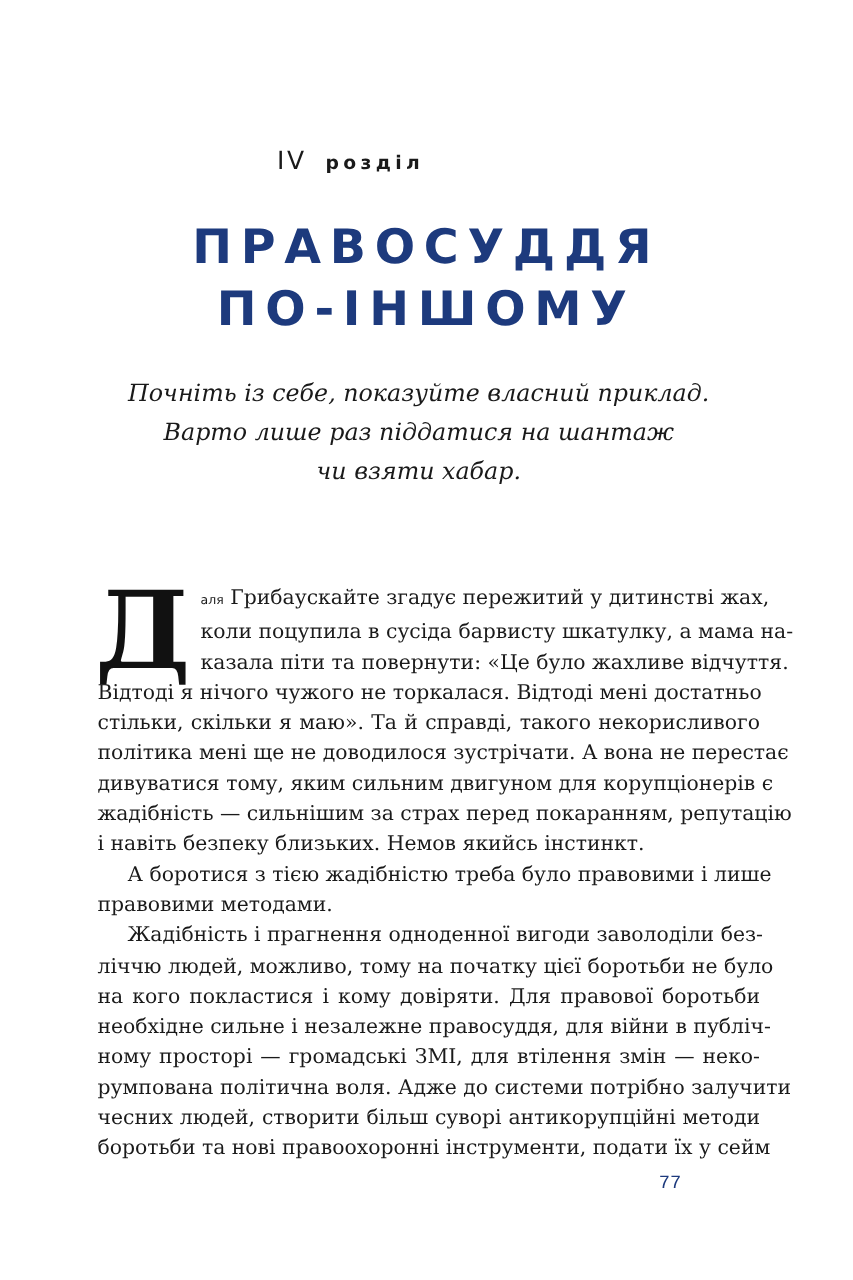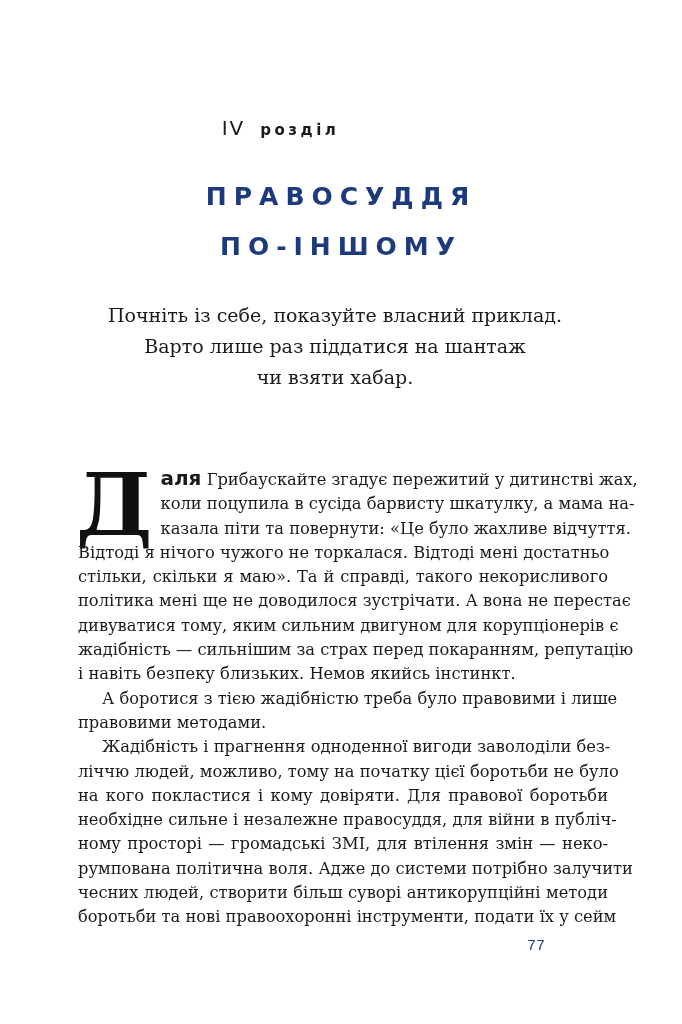--- a/index.html
+++ b/index.html
@@ -38,31 +38,32 @@
   }
   .chapter-title {
     position: absolute;
     top: 172px;
     left: 0;
     width: 682px;
     text-align: center;
     font-family: "DejaVu Sans", sans-serif;
     font-weight: bold;
     color: #1d3a7d;
-    font-size: 25px;
+    font-size: 38px;
     letter-spacing: 7px;
     line-height: 50px;
   }
   .epigraph {
     position: absolute;
     top: 300px;
     left: 0;
     width: 670px;
     text-align: center;
     font-family: "DejaVu Serif", serif;
+    font-style: italic;
     font-size: 19px;
     line-height: 31px;
     color: #1a1a1a;
   }
   .body-text {
     position: absolute;
     top: 466px;
     left: 78px;
     width: 530px;
     font-family: "DejaVu Serif", serif;
@@ -88,22 +89,22 @@
     font-family: "DejaVu Serif", serif;
     font-weight: bold;
     font-size: 86px;
     line-height: 70px;
     height: 70px;
     margin: 4px 8px 0 -2px;
     color: #111111;
   }
   .lead-word {
     font-family: "DejaVu Sans", sans-serif;
-    font-weight: bold;
-    font-size: 20px;
+    font-weight: normal;
+    font-size: 10px;
   }
   .page-number {
     position: absolute;
     top: 938px;
     left: 527px;
     font-family: Liberation Mono, monospace;
     font-size: 15px;
     color: #1d3a7d;
   }
 </style>

